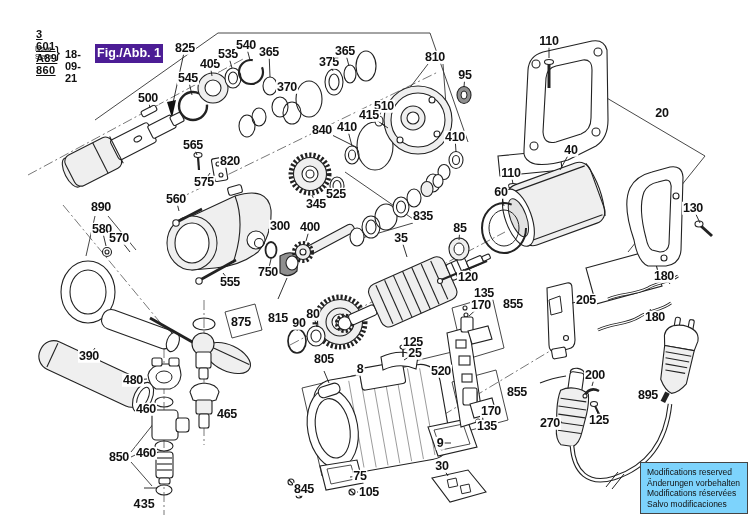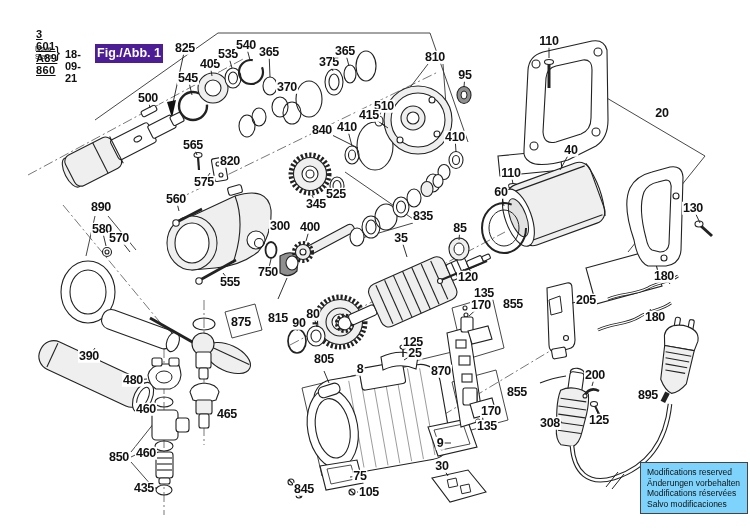--- a/index.html
+++ b/index.html
@@ -538,39 +538,39 @@
       <div class="plabel" style="left: 484px; top: 293px;">135</div>
       <div class="plabel" style="left: 481px; top: 305px;">170</div>
       <div class="plabel" style="left: 513px; top: 304px;">855</div>
       <div class="plabel" style="left: 241px; top: 322px;">875</div>
       <div class="plabel" style="left: 89px; top: 356px;">390</div>
       <div class="plabel" style="left: 133px; top: 380px;">480</div>
       <div class="plabel" style="left: 146px; top: 409px;">460</div>
       <div class="plabel" style="left: 227px; top: 414px;">465</div>
       <div class="plabel" style="left: 119px; top: 457px;">850</div>
       <div class="plabel" style="left: 146px; top: 453px;">460</div>
-      <div class="plabel" style="left: 144px; top: 488px;">435</div>
+      <div class="plabel" style="left: 144px; top: 505px; font-family: Liberation Mono, monospace;">435</div>
       <div class="plabel" style="left: 299px; top: 323px;">90</div>
       <div class="plabel" style="left: 313px; top: 314px;">80</div>
       <div class="plabel" style="left: 324px; top: 359px;">805</div>
       <div class="plabel" style="left: 360px; top: 369px;">8</div>
       <div class="plabel" style="left: 413px; top: 342px;">125</div>
       <div class="plabel" style="left: 415px; top: 353px;">25</div>
-      <div class="plabel" style="left: 441px; top: 371px;">870</div>
+      <div class="plabel" style="left: 441px; top: 371px;">520</div>
       <div class="plabel" style="left: 440px; top: 443px;">9</div>
       <div class="plabel" style="left: 442px; top: 466px;">30</div>
       <div class="plabel" style="left: 360px; top: 476px;">75</div>
       <div class="plabel" style="left: 369px; top: 492px;">105</div>
       <div class="plabel" style="left: 304px; top: 489px;">845</div>
       <div class="plabel" style="left: 517px; top: 392px;">855</div>
       <div class="plabel" style="left: 491px; top: 411px;">170</div>
       <div class="plabel" style="left: 487px; top: 426px;">135</div>
       <div class="plabel" style="left: 595px; top: 375px;">200</div>
       <div class="plabel" style="left: 599px; top: 420px;">125</div>
-      <div class="plabel" style="left: 550px; top: 423px;">308</div>
+      <div class="plabel" style="left: 550px; top: 423px;">270</div>
       <div class="plabel" style="left: 648px; top: 395px;">895</div>
     </div>
 
 <div id="titleblock">
   <div class="pn">3 601 A89 860</div>
   <div class="issuecol">
     <div>Issue</div>
     <div>Stand</div>
   </div>
   <div class="brace">}</div>

